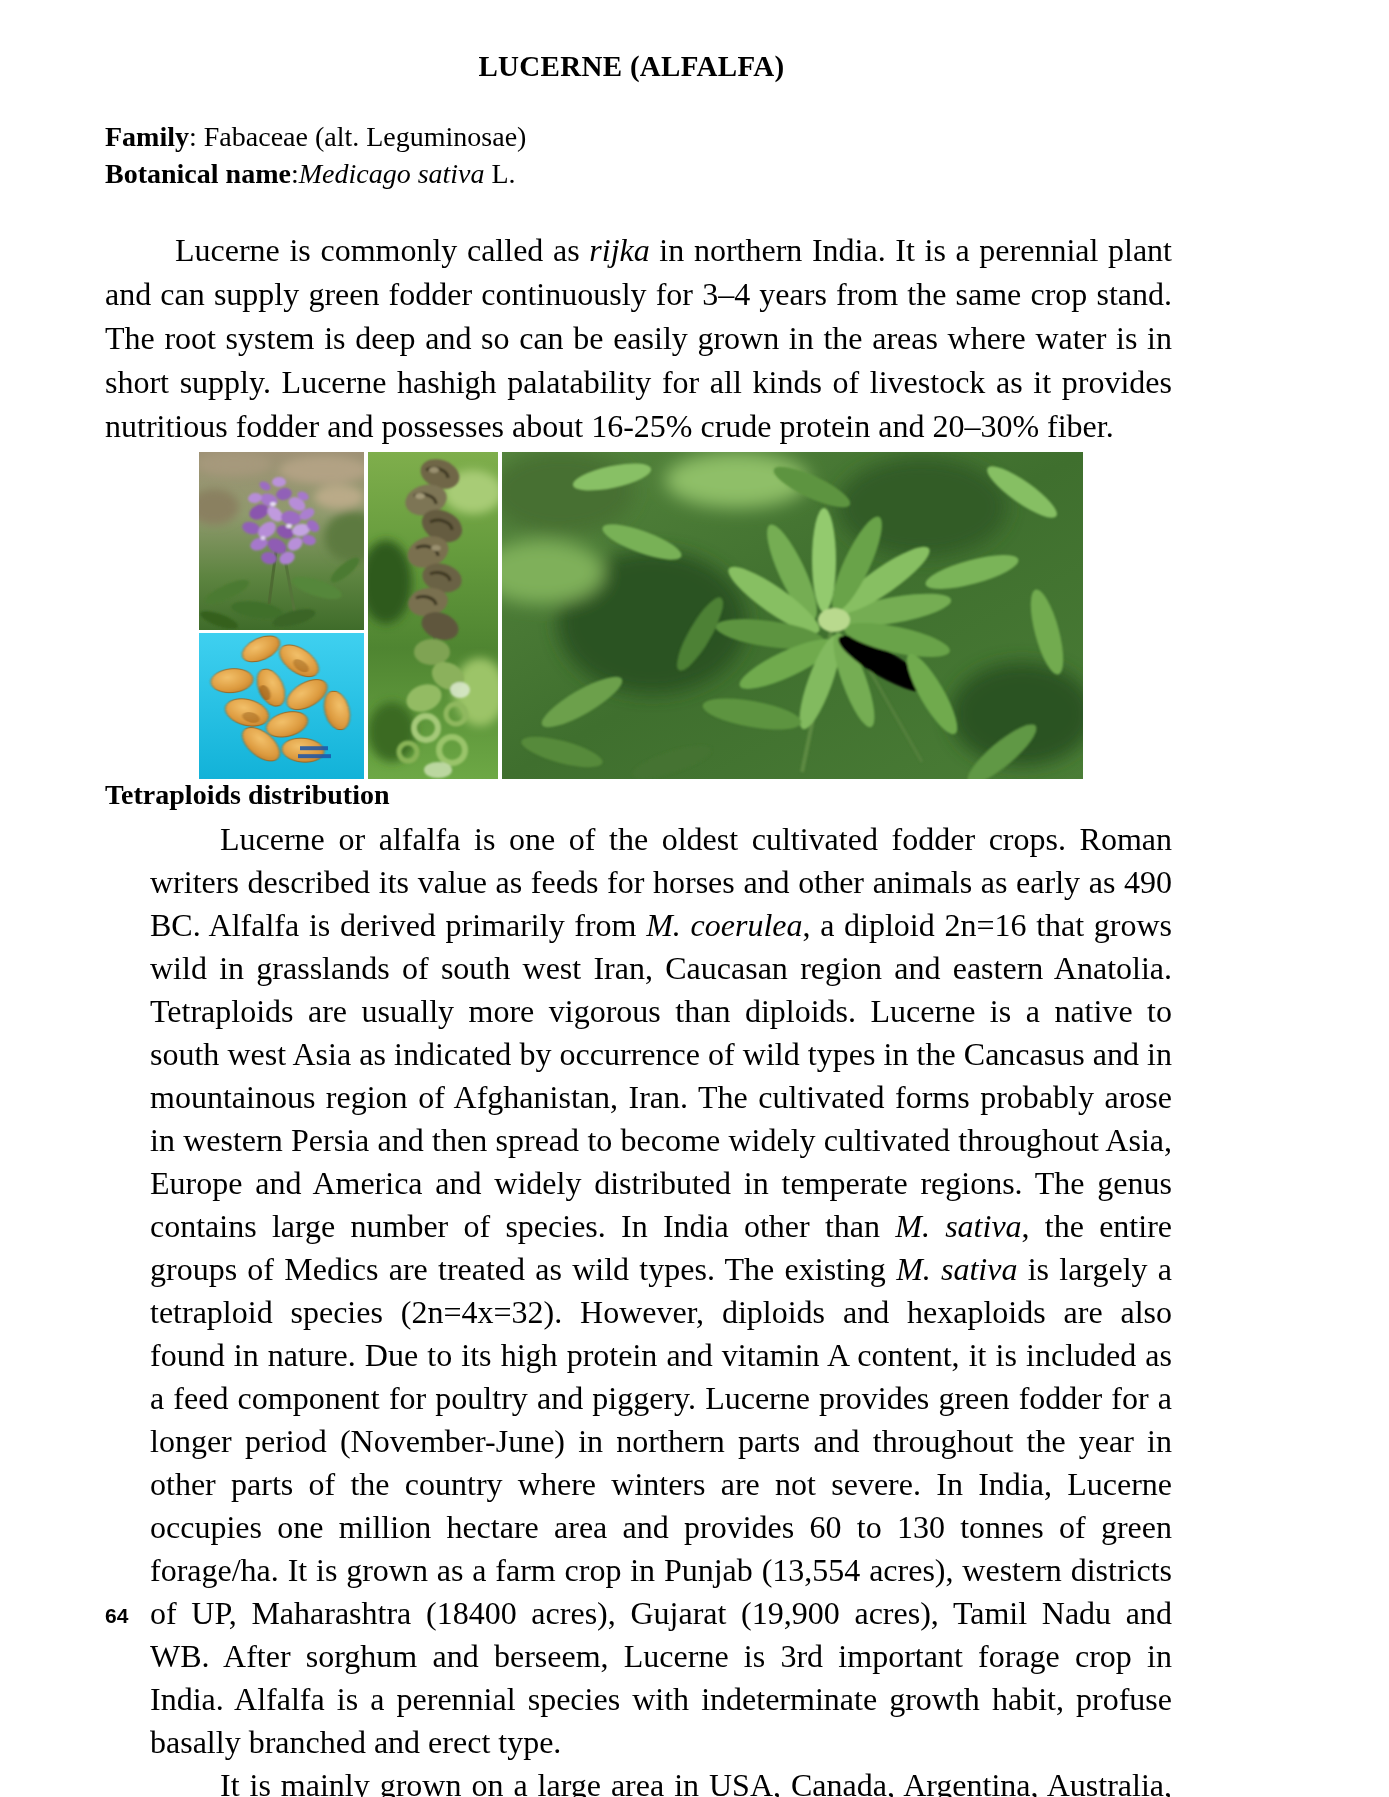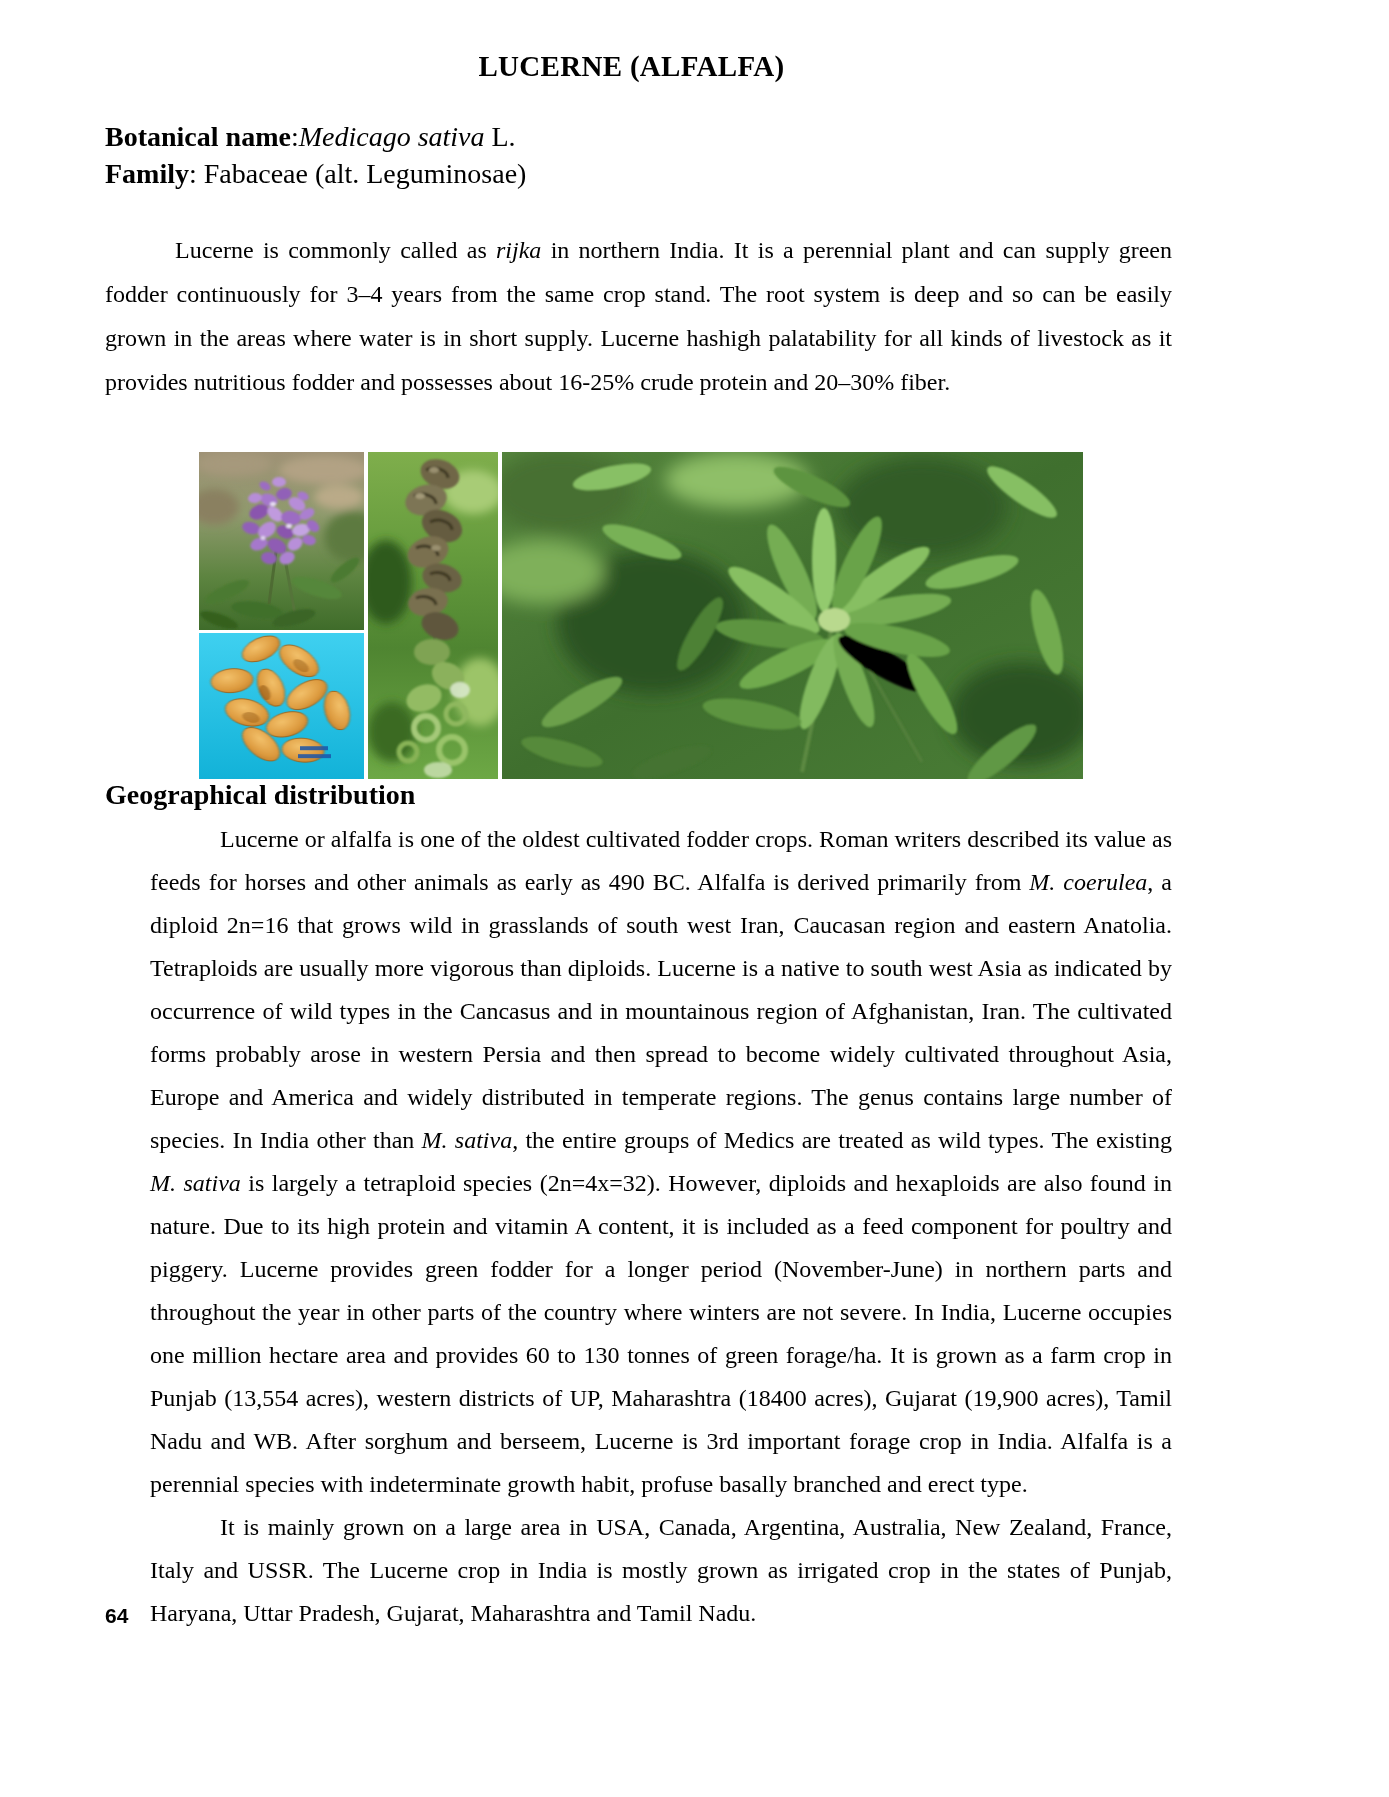--- a/index.html
+++ b/index.html
@@ -23,21 +23,21 @@
     letter-spacing: 0.3px;
   }
   .meta-block {
     position: absolute;
     left: 105px; top: 118px; width: 1067px;
     font-size: 28px;
     line-height: 37px;
   }
   .meta-label { font-weight: bold; }
   .para {
-    font-size: 24px;
+    font-size: 32px;
     line-height: 44px;
     text-align: justify;
     text-indent: 70px;
     margin: 0;
   }
   .intro-para {
     position: absolute;
     left: 105px; top: 228px; width: 1067px;
   }
   .figure-block {
@@ -78,22 +78,22 @@
   }
 </style>
 </head>
 <body>
 
 <div class="page">
 
   <h1 class="doc-title">LUCERNE (ALFALFA)</h1>
 
   <div class="meta-block">
+    <div class="meta-line"><span class="meta-label">Family</span><span>: </span><span>Fabaceae (alt. Leguminosae)</span></div>
     <div class="meta-line"><span class="meta-label">Botanical name</span><span>:</span><i>Medicago sativa</i><span> L.</span></div>
-    <div class="meta-line"><span class="meta-label">Family</span><span>: </span><span>Fabaceae (alt. Leguminosae)</span></div>
   </div>
 
   <p class="para intro-para"><span>Lucerne is commonly called as </span><i>rijka</i><span> in northern India. It is a perennial plant and can supply green fodder continuously for 3–4 years from the same crop stand. The root system is deep and so can be easily grown in the areas where water is in short supply. Lucerne hashigh palatability for all kinds of livestock as it provides nutritious fodder and possesses about 16-25% crude protein and 20–30% fiber.</span></p>
 
   <div class="figure-block">
     <div class="fig-col-left">
 
       <div class="photo photo-flowers" aria-label="Purple alfalfa flower cluster">
         <svg viewBox="0 0 165 178" preserveAspectRatio="none">
           <defs>
@@ -304,20 +304,20 @@
           <ellipse cx="545" cy="180" rx="44" ry="12" fill="#72ab50" transform="rotate(75 545 180)"></ellipse>
           <ellipse cx="110" cy="25" rx="40" ry="11" fill="#88c065" transform="rotate(-12 110 25)"></ellipse>
           <ellipse cx="310" cy="35" rx="42" ry="11" fill="#5d9440" transform="rotate(25 310 35)"></ellipse>
           <ellipse cx="170" cy="310" rx="42" ry="11" fill="#447330" transform="rotate(-18 170 310)"></ellipse>
         </g>
       </svg>
     </div>
   </div>
 
   <div class="geo-section">
-    <h2 class="section-heading">Geographical distribution</h2>
+    <h2 class="section-heading">Tetraploids distribution</h2>
     <p class="para"><span>Lucerne or alfalfa is one of the oldest cultivated fodder crops. Roman writers described its value as feeds for horses and other animals as early as 490 BC. Alfalfa is derived primarily from </span><i>M. coerulea</i><span>, a diploid 2n=16 that grows wild in grasslands of south west Iran, Caucasan region and eastern Anatolia. Tetraploids are usually more vigorous than diploids. Lucerne is a native to south west Asia as indicated by occurrence of wild types in the Cancasus and in mountainous region of Afghanistan, Iran. The cultivated forms probably arose in western Persia and then spread to become widely cultivated throughout Asia, Europe and America and widely distributed in temperate regions. The genus contains large number of species. In India other than </span><i>M. sativa</i><span>, the entire groups of Medics are treated as wild types. The existing </span><i>M. sativa</i><span> is largely a tetraploid species (2n=4x=32). However, diploids and hexaploids are also found in nature. Due to its high protein and vitamin A content, it is included as a feed component for poultry and piggery. Lucerne provides green fodder for a longer period (November-June) in northern parts and throughout the year in other parts of the country where winters are not severe. In India, Lucerne occupies one million hectare area and provides 60 to 130 tonnes of green forage/ha. It is grown as a farm crop in Punjab (13,554 acres), western districts of UP, Maharashtra (18400 acres), Gujarat (19,900 acres), Tamil Nadu and WB. After sorghum and berseem, Lucerne is 3rd important forage crop in India. Alfalfa is a perennial species with indeterminate growth habit, profuse basally branched and erect type.</span></p>
     <p class="para">It is mainly grown on a large area in USA, Canada, Argentina, Australia, New Zealand, France, Italy and USSR. The Lucerne crop in India is mostly grown as irrigated crop in the states of Punjab, Haryana, Uttar Pradesh, Gujarat, Maharashtra and Tamil Nadu.</p>
   </div>
 
   <div class="page-footer">64</div>
 
 </div>
 
 </body></html>

